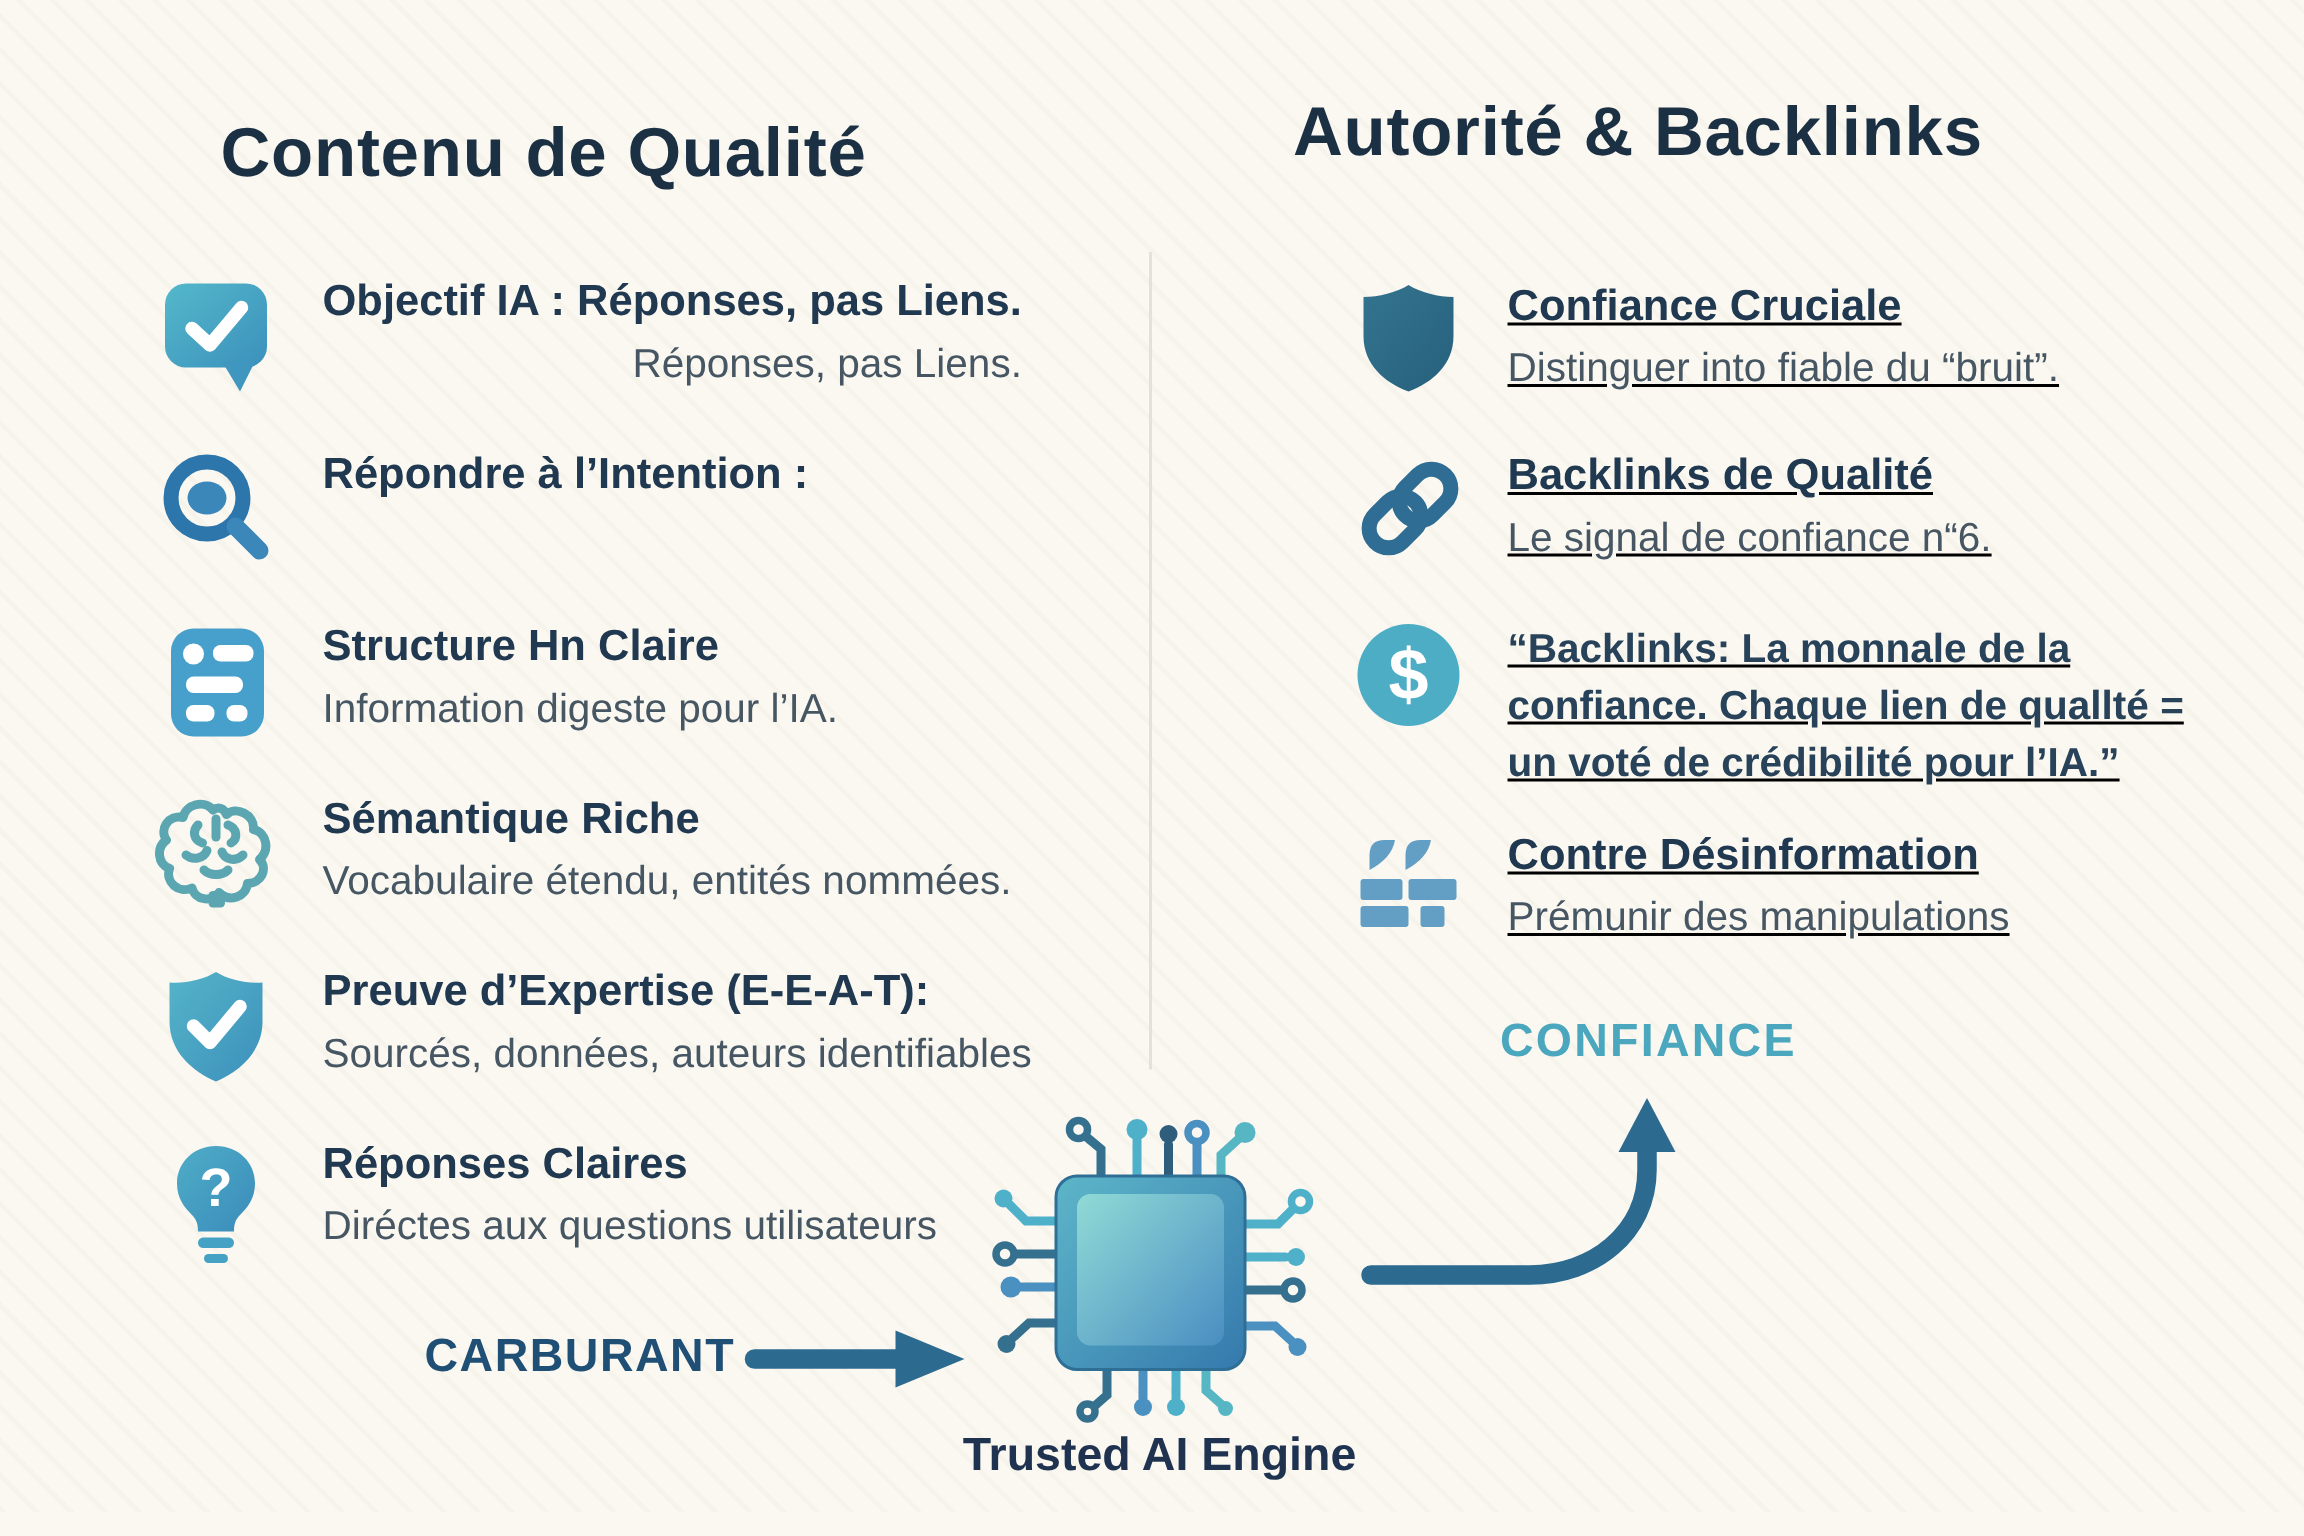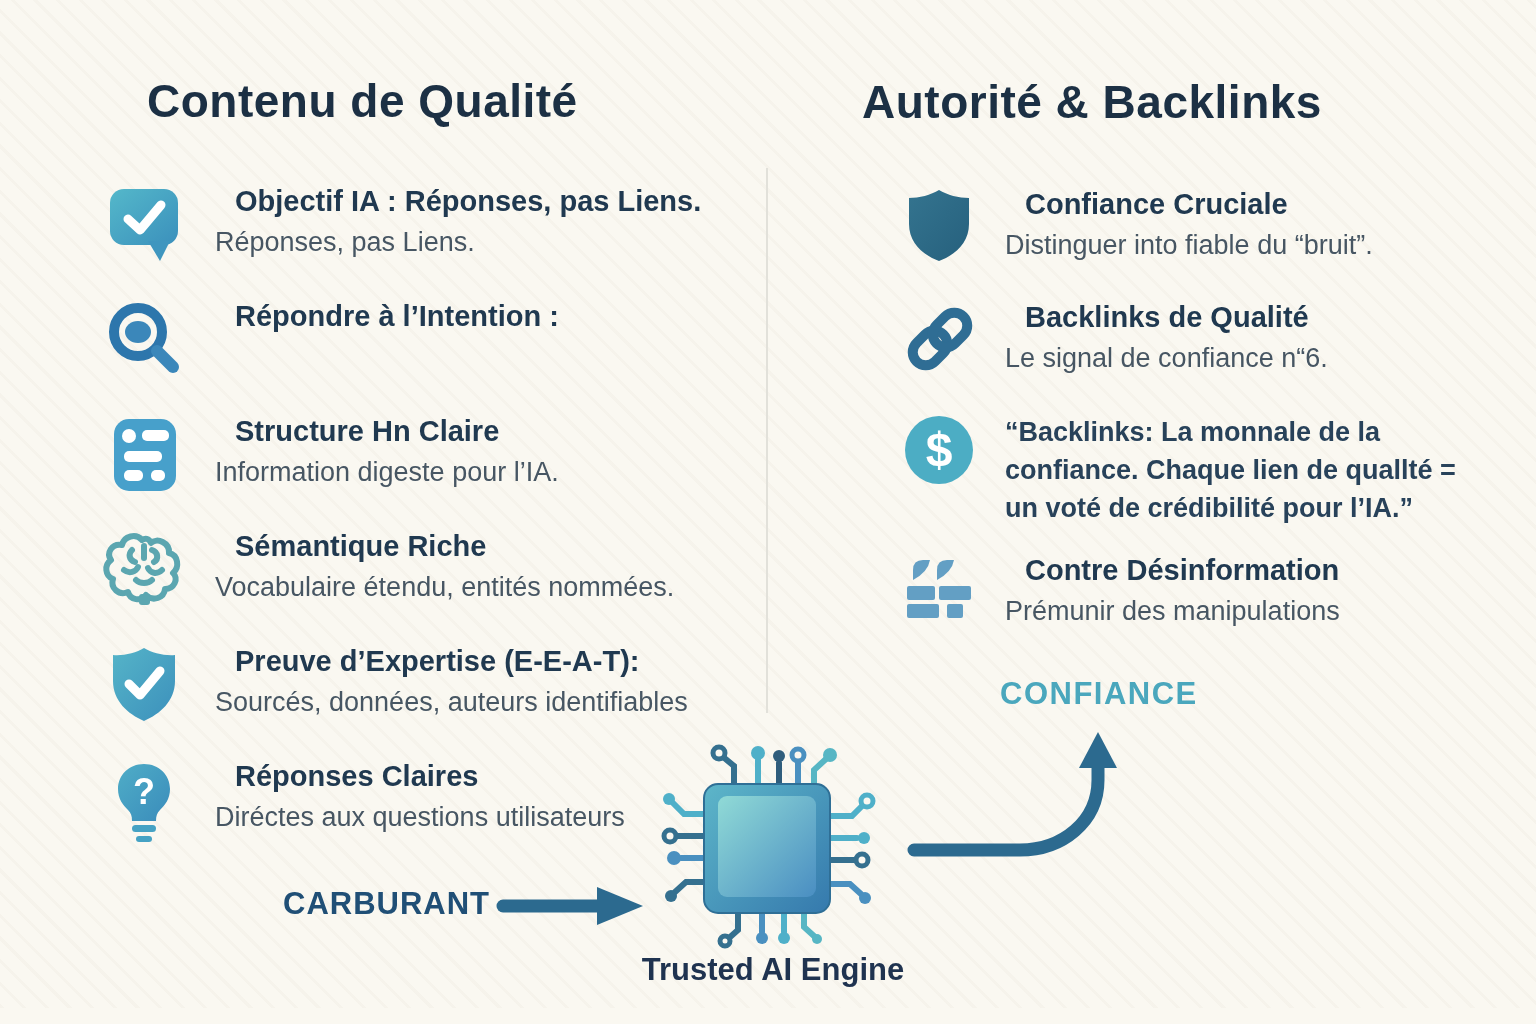--- a/index.html
+++ b/index.html
@@ -14,44 +14,43 @@
     background:
       repeating-linear-gradient(45deg, rgba(228,222,210,0.18) 0 3px, rgba(0,0,0,0) 3px 16px),
       #faf8f1;
   }
   .col-title{
     position:absolute;
     font-size:46px;font-weight:700;color:#1c3044;letter-spacing:0.5px;
     white-space:nowrap;
   }
   #title-left{left:147px;top:74px;}
-  #title-right{left:862px;top:75px;}
+  #title-right{left:862px;top:60px;}
   .divider{
     position:absolute;left:766px;top:168px;width:2px;height:545px;
     background:#e2e1da;
   }
   .items{position:absolute;}
   #left-items{left:102px;top:183px;width:690px;}
   #right-items{left:903px;top:186px;width:560px;}
   .item{display:flex;align-items:flex-start;}
   #left-items .item{height:115px;}
-  #right-items .item{height:113px;}
+  #right-items .item{height:113px;text-decoration:underline;}
   #right-items .item.tall{height:140px;}
   .icon{flex:0 0 auto;display:block;}
   #left-items .icon{width:88px;margin-right:25px;}
   #right-items .icon{width:74px;margin-right:28px;}
   .txt{padding-top:1px;}
   .item-title{
     font-size:29px;font-weight:700;color:#203950;line-height:34px;
     white-space:nowrap;
-    margin-left:20px;
   }
   .item-sub{
     font-size:27px;font-weight:400;color:#475663;line-height:36px;
-    margin-top:6px;white-space:nowrap;
+    margin-top:6px;white-space:nowrap;text-align:right;
   }
   .quote-line{
     font-size:27px;font-weight:600;color:#28425a;line-height:38px;
     white-space:nowrap;
   }
   .confiance{
     position:absolute;left:1000px;top:676px;
     font-size:31px;font-weight:700;color:#4aa7bd;letter-spacing:1.5px;
     white-space:nowrap;
   }

